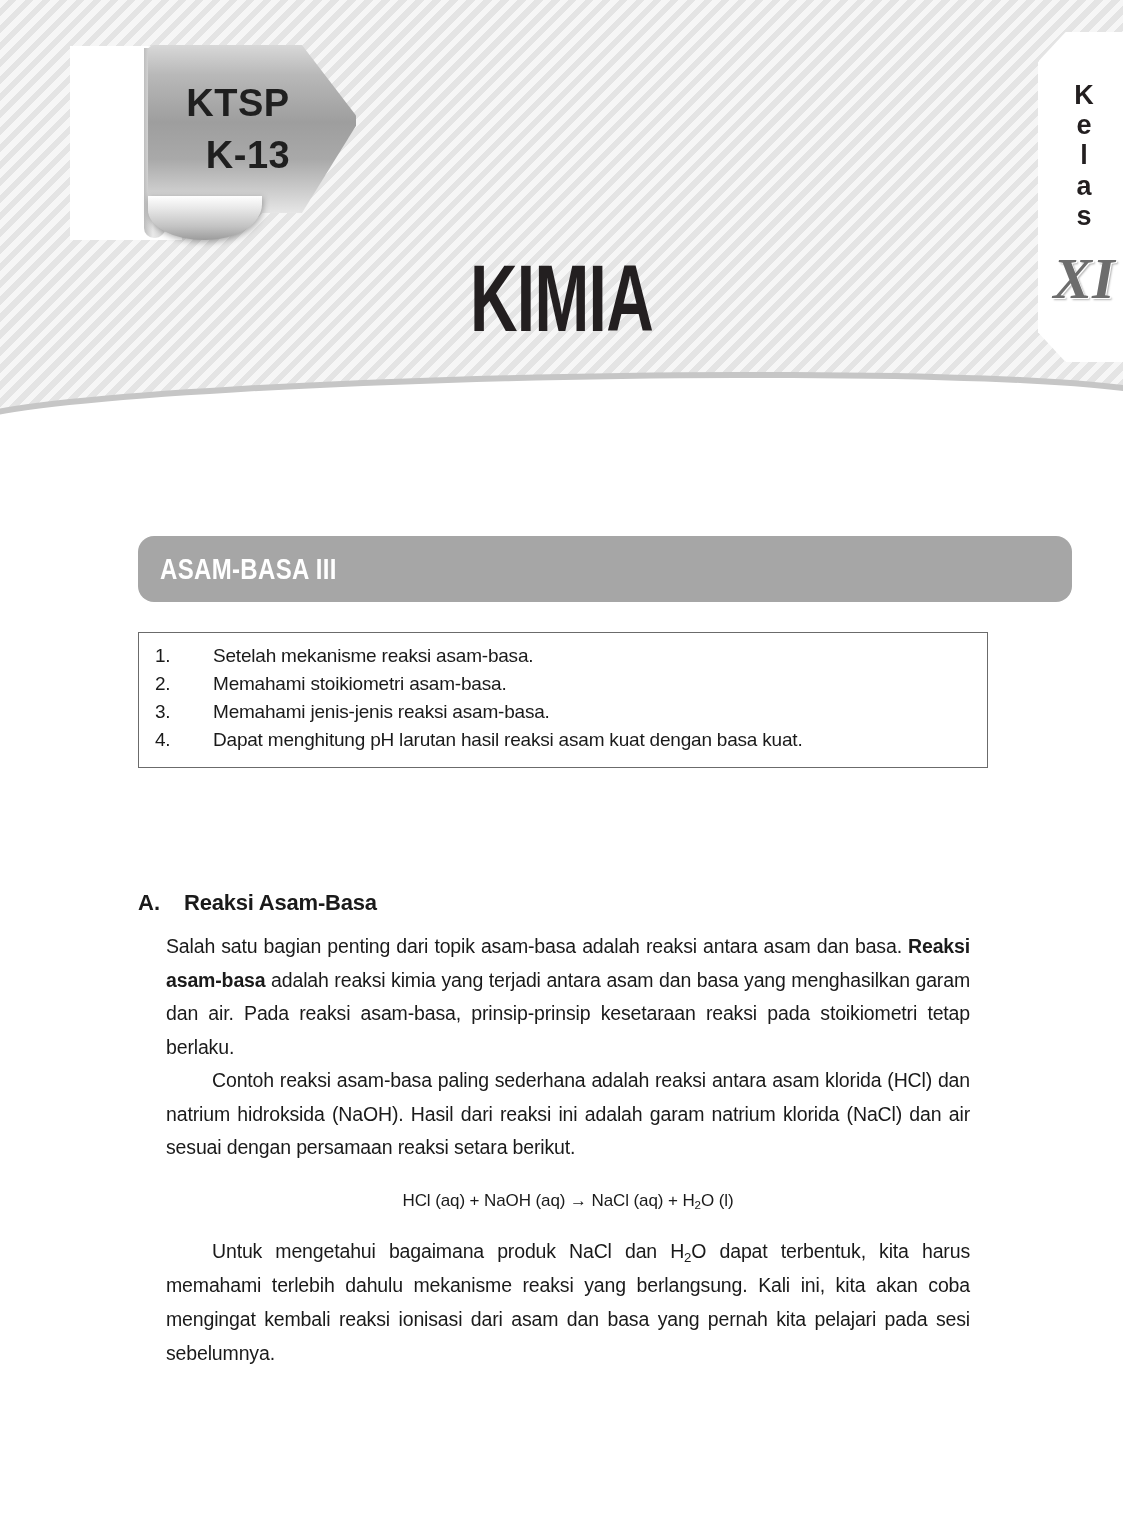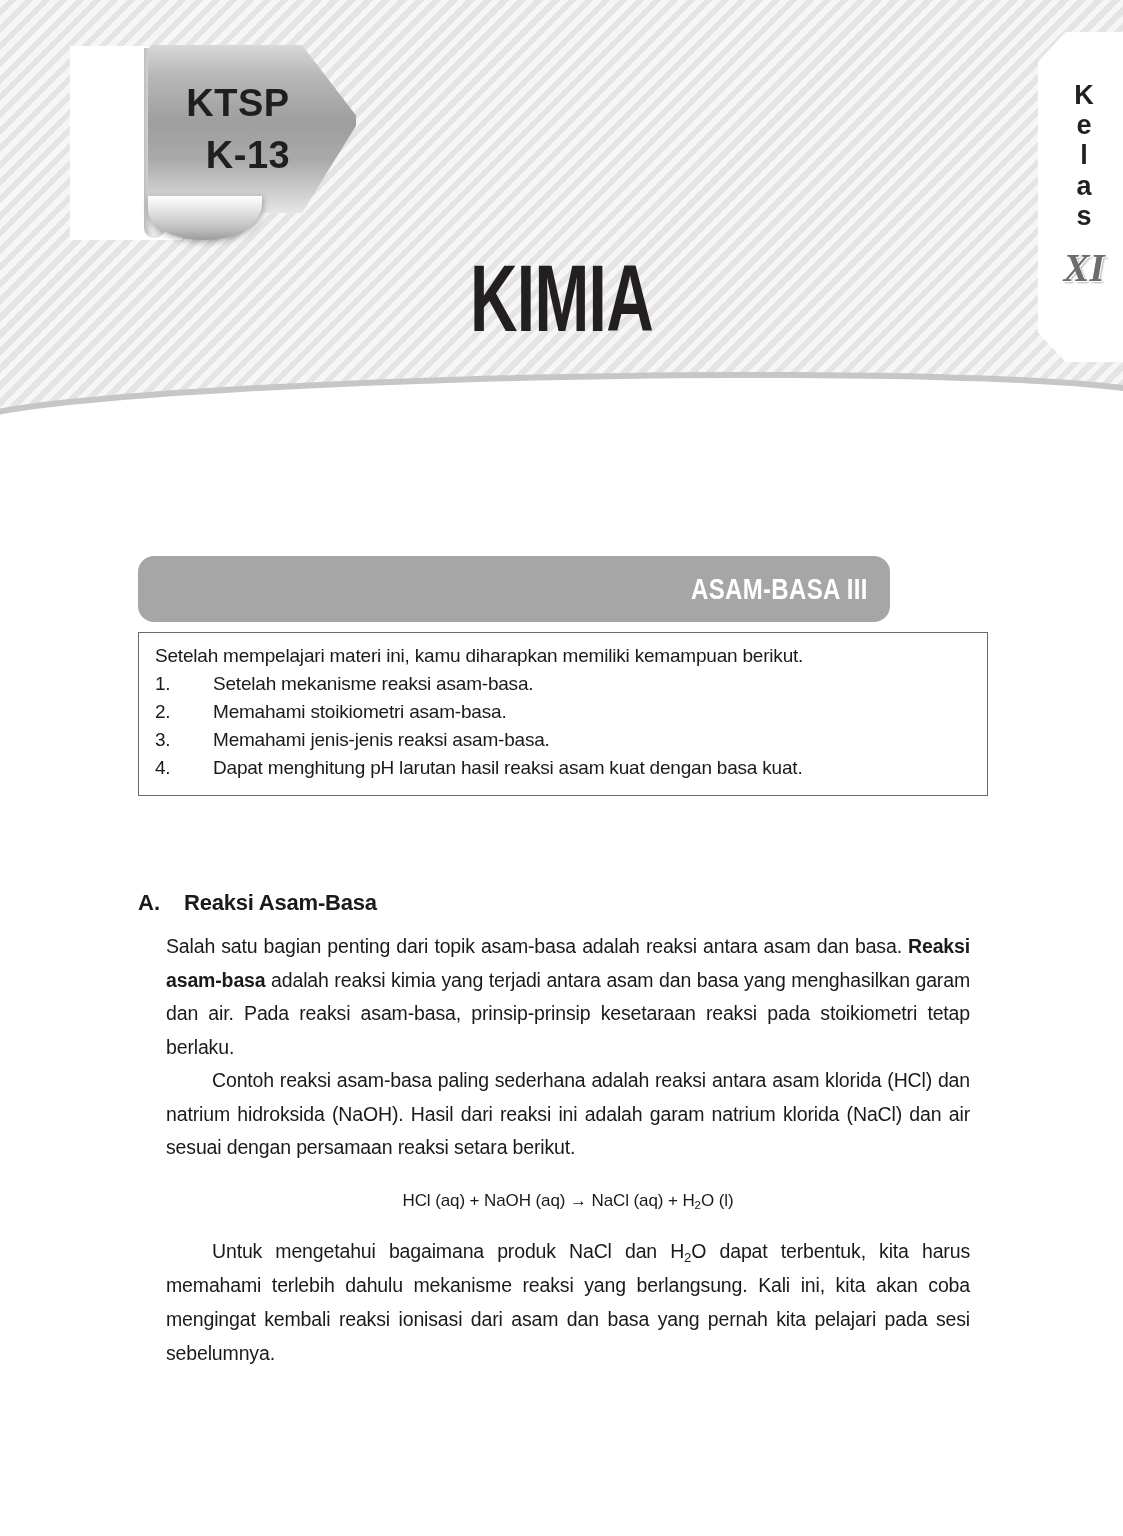--- a/index.html
+++ b/index.html
@@ -155,42 +155,41 @@
     font-weight: bold;
     font-size: 27px;
     color: #231f20;
     letter-spacing: 0;
   }
   .kelas-roman {
     margin-top: 14px;
     font-family: "Liberation Serif", serif;
     font-style: italic;
     font-weight: bold;
-    font-size: 39px;
+    font-size: 58px;
     color: #6d6d6d;
     text-shadow: 1px 1px 0 #ffffff, 2px 2px 2px rgba(0,0,0,0.30);
   }
 
   
   .content {
     position: absolute;
     left: 0; top: 432px;
     width: 1123px;
   }
 
   .chapter-bar {
     position: absolute;
     left: 138px; top: 104px;
-    width: 752px; height: 66px;
+    width: 934px; height: 66px;
     background: #a6a6a6;
     border-radius: 16px;
     display: flex;
     align-items: center;
-    justify-content: flex-end;
-    margin-top: 20px;
+    justify-content: flex-start;
   }
   .chapter-bar-text {
     font-family: "Liberation Sans Narrow", "Liberation Sans", sans-serif;
     font-weight: bold;
     font-size: 30px;
     color: #ffffff;
     letter-spacing: 0.4px;
     transform: scaleX(0.80);
     transform-origin: center;
   }
@@ -321,21 +320,20 @@
 </div>
 
 <div class="content">
 
   <div class="chapter-bar">
     <div class="chapter-bar-text">ASAM-BASA III</div>
   </div>
 
   <div class="objectives">
     <div class="objectives-body">
-      <p class="objectives-intro">Setelah mempelajari materi ini, kamu diharapkan memiliki kemampuan berikut.</p>
       <ul class="objectives-list">
         <li>
           <span class="obj-num">1.</span>
           <span class="obj-text">Setelah mekanisme reaksi asam-basa.</span>
         </li>
         <li>
           <span class="obj-num">2.</span>
           <span class="obj-text">Memahami stoikiometri asam-basa.</span>
         </li>
         <li>

